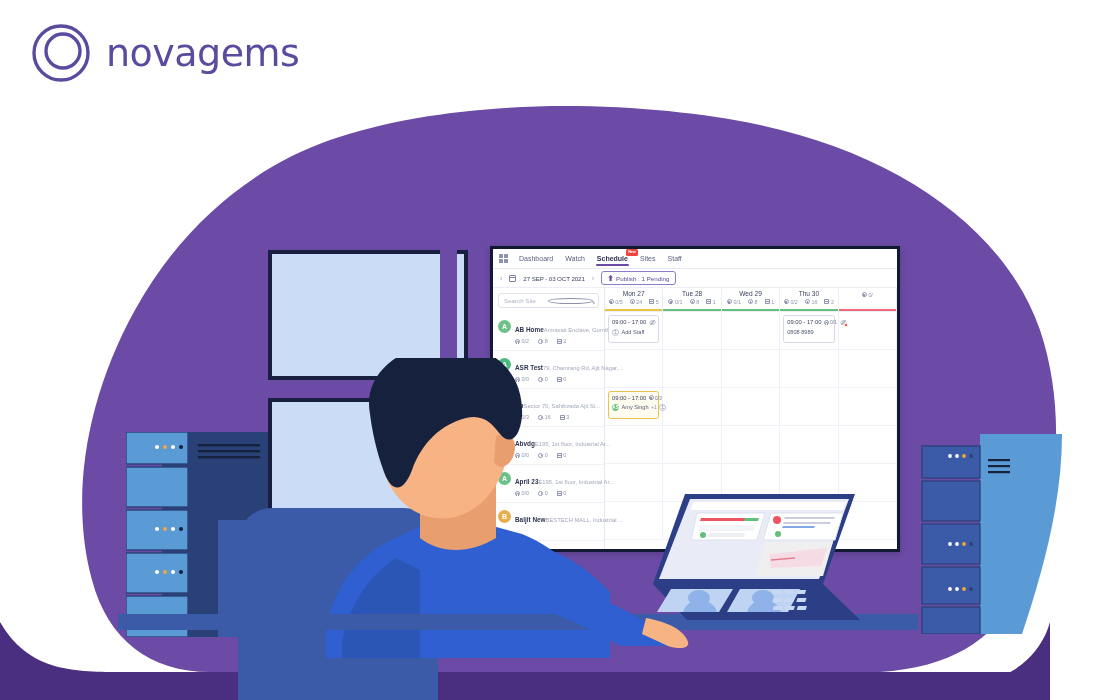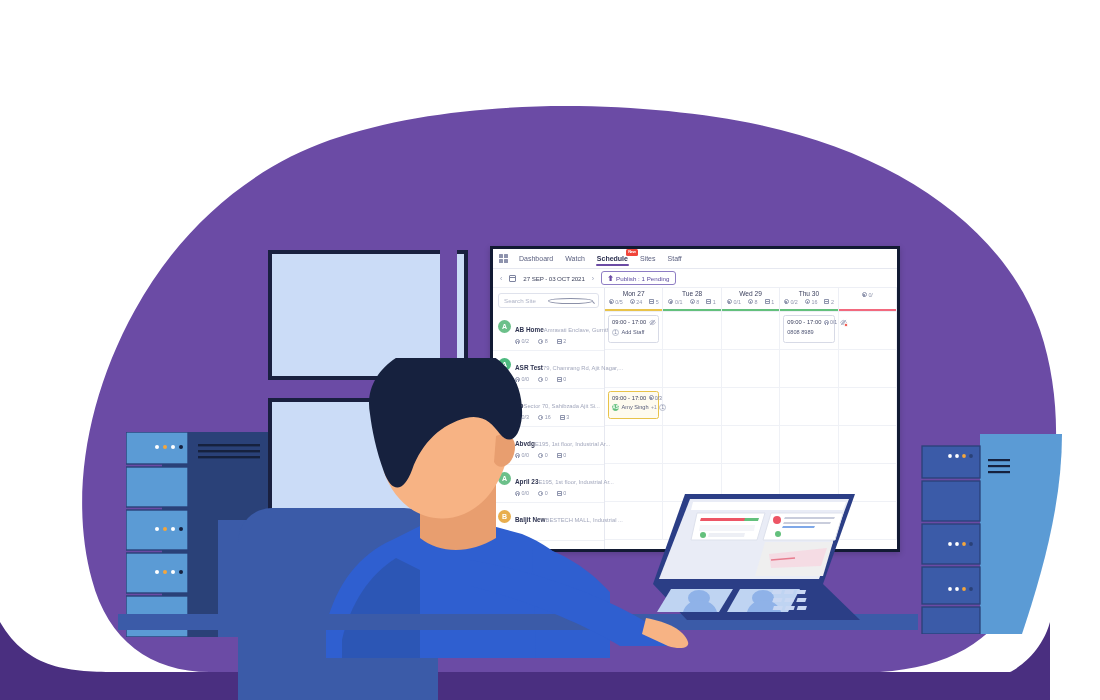--- a/index.html
+++ b/index.html
@@ -510,14 +510,21 @@
       <rect x="178" y="114" width="9" height="4" transform="skewX(-18)"></rect>
       <rect x="190" y="114" width="9" height="4" transform="skewX(-18)"></rect>
     </g>
   </svg>
 
   <svg class="layer" style="left:470px;top:560px;width:240px;height:90px">
     <path d="M0,0 C60,10 130,34 176,62 L200,78 L210,86 L150,86 C110,62 50,38 0,26 Z" fill="#2F5FD0"></path>
     <path d="M176,58 C198,62 214,70 218,82 C220,88 210,90 198,86 L172,74 Z" fill="#F7B384"></path>
   </svg>
 
+  <div class="logo">
+    <svg class="logo-mark" viewBox="0 0 62 62">
+      <circle cx="31" cy="31" r="27" fill="none" stroke="#5B4A9E" stroke-width="3.4"></circle>
+      <circle cx="33" cy="29" r="17" fill="none" stroke="#5B4A9E" stroke-width="3.4"></circle>
+    </svg>
+    <span class="logo-text">novagems</span>
+  </div>
 
 </div>
 
 </body></html>

